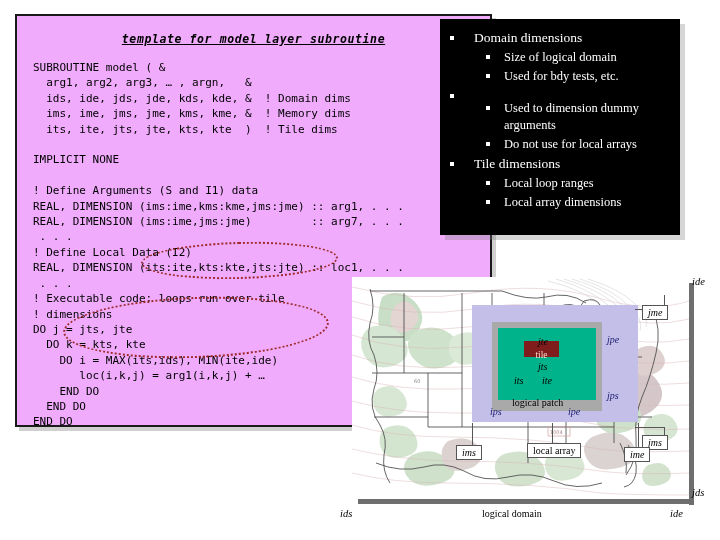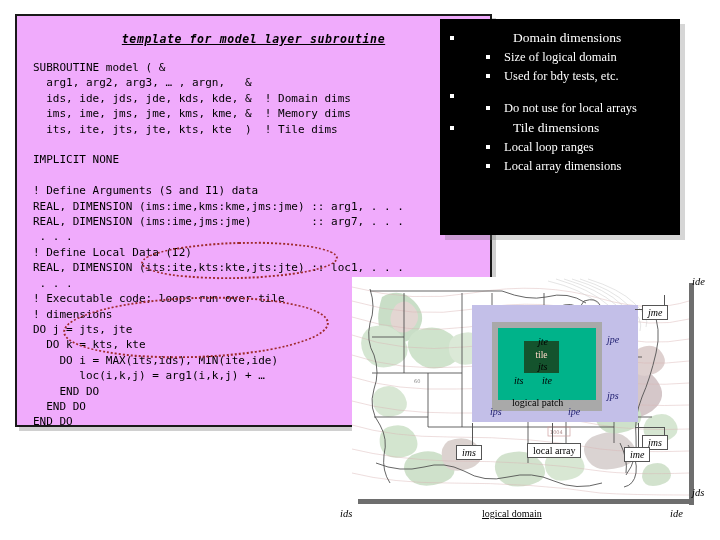--- a/index.html
+++ b/index.html
@@ -71,21 +71,21 @@
     position: absolute;
     left: 440px; top: 19px;
     width: 240px; height: 216px;
     background: #000000;
     z-index: 5;
     box-shadow: 5px 5px 0 rgba(120,120,120,0.30);
     color: #ffffff;
     font-family: "Liberation Serif", serif;
   }
   .b-row { display: flex; align-items: flex-start; }
-  .b-l1 { padding: 1px 6px 1px 0px; margin-left: 0px; gap: 39px; }
+  .b-l1 { padding: 1px 6px 1px 0px; margin-left: 0px; }
   .b-l2 { padding: 1px 6px 1px 0px; margin-left: 40px; }
   .b-sq {
     display: inline-block;
     width: 4px; height: 4px;
     background: #ffffff;
     flex: none;
   }
   .b-l1 .b-sq { margin: 7px 20px 0 4px; }
   .b-l2 .b-sq { margin: 6px 14px 0 0px; }
   .b-l1 .b-tx { font-size: 13.5px; line-height: 18px; }
@@ -138,22 +138,22 @@
   #patch-inner {
     position: absolute;
     left: 6px; top: 6px;
     width: 98px; height: 72px;
     background: #00b38a;
   }
   
   #tile-box {
     position: absolute;
     left: 26px; top: 13px;
-    width: 35px; height: 32px;
-    background: #14532d;
+    width: 35px; height: 16px;
+    background: #7f1d1d;
   }
   #tile-label {
     position: absolute;
     left: 0; top: 9px; width: 35px;
     text-align: center;
     color: #ffd9c8;
     font-size: 9.5px;
     font-family: "Liberation Serif", serif;
   }
 
@@ -246,20 +246,24 @@
       <div class="b-row b-l2">
         <span class="b-sq"></span>
         <span class="b-tx">Size of logical domain</span>
       </div>
       <div class="b-row b-l2">
         <span class="b-sq"></span>
         <span class="b-tx">Used for bdy tests, etc.</span>
       </div>
       <div class="b-row b-l1">
         <span class="b-sq"></span>
+      </div>
+      <div class="b-row b-l2">
+        <span class="b-sq"></span>
+        <span class="b-tx" style="max-width:160px;">Used to dimension dummy arguments</span>
       </div>
       <div class="b-row b-l2">
         <span class="b-sq"></span>
         <span class="b-tx">Do not use for local arrays</span>
       </div>
       <div class="b-row b-l1">
         <span class="b-sq"></span>
         <span class="b-tx">Tile dimensions</span>
       </div>
       <div class="b-row b-l2">
@@ -412,16 +416,16 @@
     <span class="boxlabel" style="left:290px; top:28px;">jme</span>
     <span class="boxlabel" style="left:290px; top:158px;">jms</span>
     <span class="boxlabel" style="left:104px; top:168px;">ims</span>
     <span class="boxlabel" style="left:272px; top:170px;">ime</span>
     <span class="boxlabel plain" style="left:175px; top:166px;">local array</span>
 
     <span class="outer-idx" style="left:340px; top:-1px;">ide</span>
     <span class="outer-idx" style="left:340px; top:210px;">jds</span>
     <span class="outer-idx" style="left:-12px; top:231px;">ids</span>
     <span class="outer-idx" style="left:318px; top:231px;">ide</span>
-    <span class="cap" style="left:130px; top:231px;text-decoration:underline;">logical domain</span>
+    <span class="cap" style="left:130px; top:231px;">logical domain</span>
   </div>
 
 </div>
 
 </body></html>

